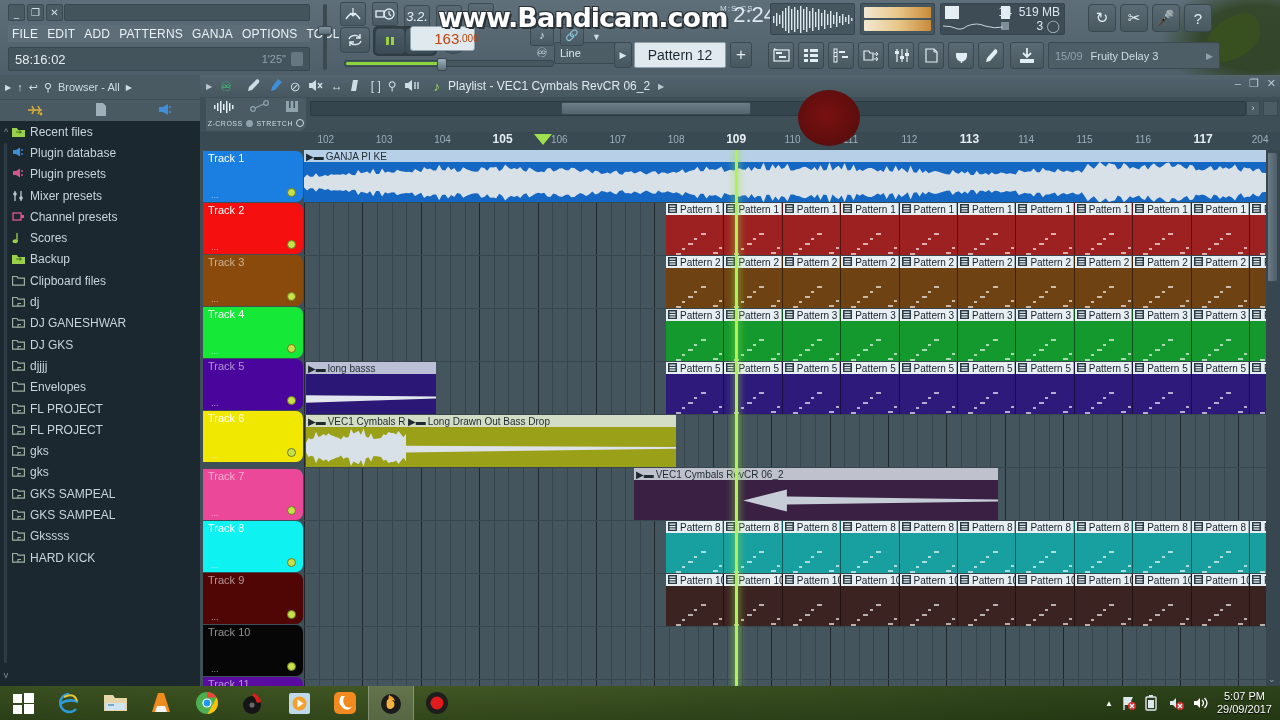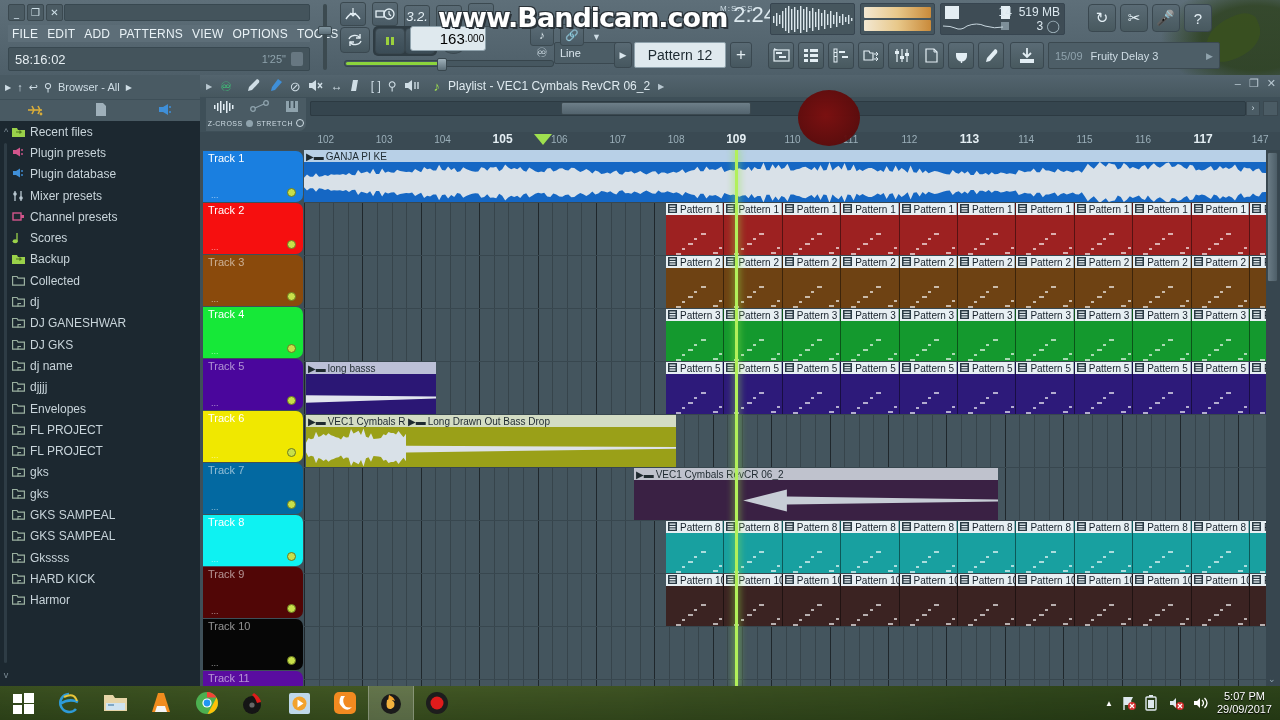--- a/index.html
+++ b/index.html
@@ -69,22 +69,22 @@
   .tb-sec{ position:absolute; top:2px; height:71px; }
   .icobtn{ width:26px;height:24px; background:linear-gradient(#5a6b75,#4a5b65);
     border:1px solid #3b4950;border-radius:3px; display:inline-flex;align-items:center;
     justify-content:center; color:#dfeaf0; font-size:11px; margin-right:3px;}
   .icobtn.sm{ width:24px;height:22px;}
 
   .transport{ position:absolute; left:340px; top:26px; width:220px; height:30px;}
   .tp{ width:30px;height:26px;background:linear-gradient(#596a74,#46575f);
     border:1px solid #3a4850;border-radius:4px;display:inline-flex;align-items:center;justify-content:center;}
   .tp-group{ background:#2f3c43; border-radius:5px; display:inline-flex; padding:2px;}
-  .bpm{ position:absolute; left:410px; top:26px; width:76px; height:25px;
-    background:#dfe9ee; border:1px solid #8fa2ac; border-radius:3px; color:#000000;
+  .bpm{ position:absolute; left:410px; top:26px; width:65px; height:25px;
+    background:#dfe9ee; border:1px solid #8fa2ac; border-radius:3px; color:#c2410c;
     display:flex;align-items:center; justify-content:center; font-size:15px;padding-left:28px;}
   .bpm small{ font-size:10px; }
   .greenbar{ position:absolute; left:344px; top:60px; width:210px; height:7px;
     background:#465760;border:1px solid #37454c;border-radius:3px;}
   .greenbar i{ position:absolute; left:1px;top:1px; height:3px; width:96px;
     background:#8cd43c; display:block; border-radius:2px;}
   .greenbar .k{ position:absolute; left:92px; top:-3px; width:10px; height:13px;
     background:linear-gradient(#9fb1ba,#5c6e78); border:1px solid #39474e;border-radius:2px;}
 
   .bandicam{ position:absolute; left:438px; top:2px; width:360px; height:30px;
@@ -272,21 +272,21 @@
           <div class="winbtn">_</div>
           <div class="winbtn">❐</div>
           <div class="winbtn">✕</div>
         </div>
         <div class="titlefield"></div>
         <div class="menu">
           <span>FILE</span>
           <span>EDIT</span>
           <span>ADD</span>
           <span>PATTERNS</span>
-          <span>VIEW</span>
+          <span>GANJA</span>
           <span>OPTIONS</span>
           <span>TOOLS</span>
           <span>?</span>
         </div>
         <div class="timebox">
           <div class="t1">58:16:02</div>
           <div style="display:flex;align-items:center;gap:5px;">
             <div class="t2">1'25"</div>
             <div class="t3"></div>
           </div>
@@ -554,31 +554,31 @@
         <div id="browser-items">
             <div class="br-item">
               <span class="ic"><svg width="13" height="12" viewBox="0 0 13 12">
                   <path d="M0 2 h5 l1 2 h7 v7 h-13z" fill="#9ad14a"></path>
                   <path d="M4 6 h5 l-1.5 -1.5 M9 6 l-1.5 1.5" stroke="#4f7a1e" fill="none" stroke-width="1.1"></path>
                 </svg></span>
               <span>Recent files</span>
             </div>
             <div class="br-item">
               <span class="ic"><svg width="14" height="11" viewBox="0 0 14 11">
+                  <path d="M1 3 h3 l4 -2.5 v9 l-4 -2.5 h-3z" fill="#3f8fd8"></path>
+                  <path d="M10 2 v2 M10 6 v2" stroke="#3f8fd8" stroke-width="1.4"></path>
+                </svg></span>
+              <span>Plugin database</span>
+            </div>
+            <div class="br-item">
+              <span class="ic"><svg width="14" height="11" viewBox="0 0 14 11">
                   <path d="M1 3 h3 l4 -2.5 v9 l-4 -2.5 h-3z" fill="#d3558c"></path>
                   <path d="M10 2 v2 M10 6 v2" stroke="#d3558c" stroke-width="1.4"></path>
                 </svg></span>
               <span>Plugin presets</span>
-            </div>
-            <div class="br-item">
-              <span class="ic"><svg width="14" height="11" viewBox="0 0 14 11">
-                  <path d="M1 3 h3 l4 -2.5 v9 l-4 -2.5 h-3z" fill="#3f8fd8"></path>
-                  <path d="M10 2 v2 M10 6 v2" stroke="#3f8fd8" stroke-width="1.4"></path>
-                </svg></span>
-              <span>Plugin database</span>
             </div>
             <div class="br-item">
               <span class="ic"><svg width="13" height="12" viewBox="0 0 13 12">
                   <path d="M3 1 v10 M9 1 v10" stroke="#b9c8d1" stroke-width="1.3"></path>
                   <circle cx="3" cy="4" r="1.8" fill="#b9c8d1"></circle>
                   <circle cx="9" cy="8" r="1.8" fill="#b9c8d1"></circle>
                 </svg></span>
               <span>Mixer presets</span>
             </div>
             <div class="br-item">
@@ -599,21 +599,21 @@
               <span class="ic"><svg width="13" height="12" viewBox="0 0 13 12">
                   <path d="M0 2 h5 l1 2 h7 v7 h-13z" fill="#9ad14a"></path>
                   <path d="M4 6 h5 l-1.5 -1.5 M9 6 l-1.5 1.5" stroke="#4f7a1e" fill="none" stroke-width="1.1"></path>
                 </svg></span>
               <span>Backup</span>
             </div>
             <div class="br-item">
               <span class="ic"><svg width="13" height="11" viewBox="0 0 13 11">
                   <path d="M0.6 1.5 h4.4 l1 1.6 h6.4 v7 h-11.8z" fill="none" stroke="#9ab0a0" stroke-width="1.2"></path>
                 </svg></span>
-              <span>Collected</span>
+              <span>Clipboard files</span>
             </div>
             <div class="br-item">
               <span class="ic"><svg width="13" height="11" viewBox="0 0 13 11">
                   <path d="M0.6 1.5 h4.4 l1 1.6 h6.4 v7 h-11.8z" fill="none" stroke="#9ab0a0" stroke-width="1.2"></path>
                   <path d="M6 10.5 v-3 h3" stroke="#9ab0a0" fill="none" stroke-width="1.1"></path>
                 </svg></span>
               <span>dj</span>
             </div>
             <div class="br-item">
               <span class="ic"><svg width="13" height="11" viewBox="0 0 13 11">
@@ -627,27 +627,20 @@
                   <path d="M0.6 1.5 h4.4 l1 1.6 h6.4 v7 h-11.8z" fill="none" stroke="#9ab0a0" stroke-width="1.2"></path>
                   <path d="M6 10.5 v-3 h3" stroke="#9ab0a0" fill="none" stroke-width="1.1"></path>
                 </svg></span>
               <span>DJ GKS</span>
             </div>
             <div class="br-item">
               <span class="ic"><svg width="13" height="11" viewBox="0 0 13 11">
                   <path d="M0.6 1.5 h4.4 l1 1.6 h6.4 v7 h-11.8z" fill="none" stroke="#9ab0a0" stroke-width="1.2"></path>
                   <path d="M6 10.5 v-3 h3" stroke="#9ab0a0" fill="none" stroke-width="1.1"></path>
                 </svg></span>
-              <span>dj name</span>
-            </div>
-            <div class="br-item">
-              <span class="ic"><svg width="13" height="11" viewBox="0 0 13 11">
-                  <path d="M0.6 1.5 h4.4 l1 1.6 h6.4 v7 h-11.8z" fill="none" stroke="#9ab0a0" stroke-width="1.2"></path>
-                  <path d="M6 10.5 v-3 h3" stroke="#9ab0a0" fill="none" stroke-width="1.1"></path>
-                </svg></span>
               <span>djjjj</span>
             </div>
             <div class="br-item">
               <span class="ic"><svg width="13" height="11" viewBox="0 0 13 11">
                   <path d="M0.6 1.5 h4.4 l1 1.6 h6.4 v7 h-11.8z" fill="none" stroke="#9ab0a0" stroke-width="1.2"></path>
                 </svg></span>
               <span>Envelopes</span>
             </div>
             <div class="br-item">
               <span class="ic"><svg width="13" height="11" viewBox="0 0 13 11">
@@ -697,27 +690,20 @@
                   <path d="M6 10.5 v-3 h3" stroke="#9ab0a0" fill="none" stroke-width="1.1"></path>
                 </svg></span>
               <span>Gkssss</span>
             </div>
             <div class="br-item">
               <span class="ic"><svg width="13" height="11" viewBox="0 0 13 11">
                   <path d="M0.6 1.5 h4.4 l1 1.6 h6.4 v7 h-11.8z" fill="none" stroke="#9ab0a0" stroke-width="1.2"></path>
                   <path d="M6 10.5 v-3 h3" stroke="#9ab0a0" fill="none" stroke-width="1.1"></path>
                 </svg></span>
               <span>HARD KICK</span>
-            </div>
-            <div class="br-item">
-              <span class="ic"><svg width="13" height="11" viewBox="0 0 13 11">
-                  <path d="M0.6 1.5 h4.4 l1 1.6 h6.4 v7 h-11.8z" fill="none" stroke="#9ab0a0" stroke-width="1.2"></path>
-                  <path d="M6 10.5 v-3 h3" stroke="#9ab0a0" fill="none" stroke-width="1.1"></path>
-                </svg></span>
-              <span>Harmor</span>
             </div>
           </div>
       </div>
     </div>
 
     <div class="playlist">
       <div class="pl-title">
         <span style="font-size:8px;color:#b9c8d1">▶</span>
         <span style="color:#3cd17a;font-size:13px;">♾</span>
         <span class="pl-ticons">
@@ -820,21 +806,21 @@
             <div class="barno" style="left: 467.8px;">108</div>
             <div class="barno big" style="left: 526.2px; top: 0px;">109</div>
             <div class="barno" style="left: 584.6px;">110</div>
             <div class="barno" style="left: 643px;">111</div>
             <div class="barno" style="left: 701.4px;">112</div>
             <div class="barno big" style="left: 759.8px; top: 0px;">113</div>
             <div class="barno" style="left: 818.2px;">114</div>
             <div class="barno" style="left: 876.6px;">115</div>
             <div class="barno" style="left: 935px;">116</div>
             <div class="barno big" style="left: 993.4px; top: 0px;">117</div>
-            <div class="barno" style="left: 1051.8px;">147</div>
+            <div class="barno" style="left: 1051.8px;">204</div>
             <div class="tri" style="left: 334px;"></div>
           </div>
       </div>
 
       <div class="grid-wrap">
         <div class="thead-col" id="track-headers">
             <div class="track-head" style="height: 51px; margin-top: 1px; background: rgb(26, 127, 224);">
               <span class="tname">Track 1</span>
               <span class="dots">...</span>
               <span class="led"></span>
@@ -857,21 +843,21 @@
             <div class="track-head dim" style="height: 51px; margin-top: 1px; background: rgb(74, 6, 156);">
               <span class="tname">Track 5</span>
               <span class="dots">...</span>
               <span class="led"></span>
             </div>
             <div class="track-head" style="height: 51px; margin-top: 1px; background: rgb(240, 232, 0);">
               <span class="tname">Track 6</span>
               <span class="dots">...</span>
               <span class="led"></span>
             </div>
-            <div class="track-head dim" style="height: 51px; margin-top: 1px; background: #0369a1;">
+            <div class="track-head dim" style="height: 51px; margin-top: 7px; background: #ec4899;">
               <span class="tname">Track 7</span>
               <span class="dots">...</span>
               <span class="led"></span>
             </div>
             <div class="track-head" style="height: 51px; margin-top: 1px; background: rgb(14, 242, 242);">
               <span class="tname">Track 8</span>
               <span class="dots">...</span>
               <span class="led"></span>
             </div>
             <div class="track-head dim" style="height: 51px; margin-top: 1px; background: rgb(81, 6, 6);">

